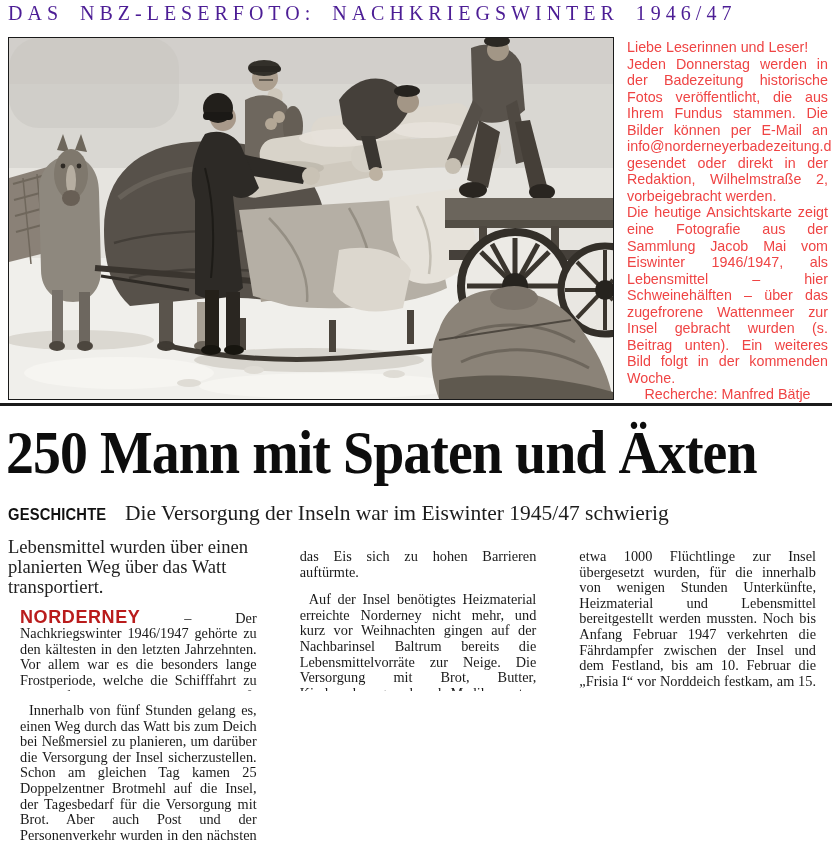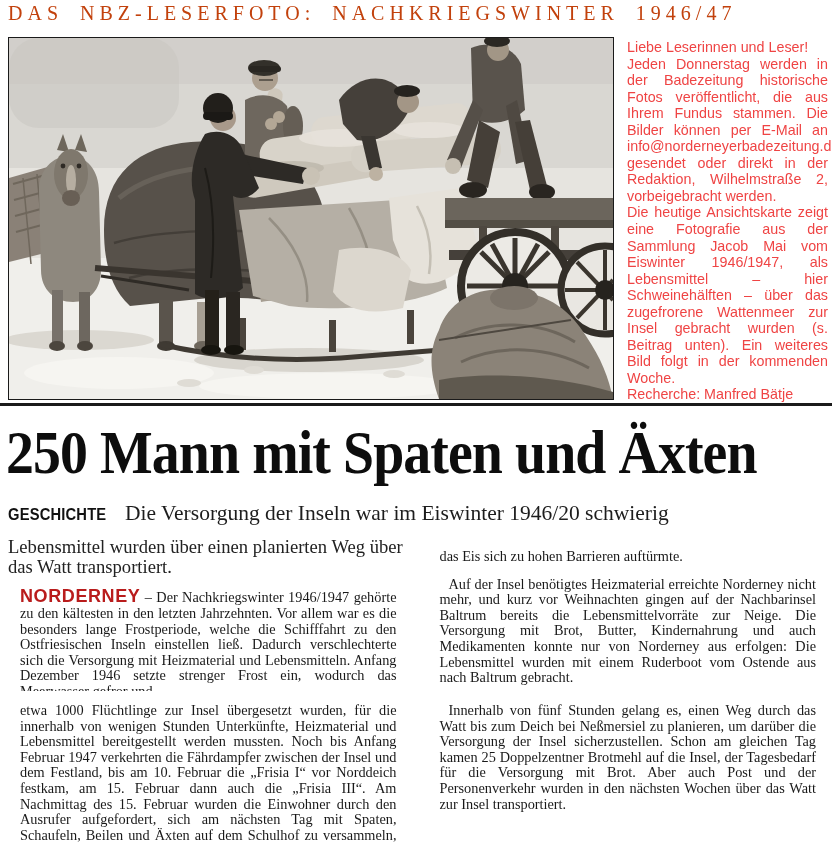--- a/index.html
+++ b/index.html
@@ -1,56 +1,56 @@
 <!DOCTYPE html>
 <html lang="de"><head>
 <meta charset="utf-8">
 <style>
   html,body{margin:0;padding:0;background:#ffffff;}
   #page{position:relative;width:832px;height:848px;background:#fff;overflow:hidden;
         font-family:"Liberation Serif",serif;color:#1c1c1c;}
 
   
   .masthead{position:absolute;left:8px;top:2px;width:816px;
-    font-family:"Liberation Serif",serif;font-size:20px;color:#c2410c;
+    font-family:"Liberation Serif",serif;font-size:20px;color:#4c1d95;
     letter-spacing:5px;word-spacing:7px;white-space:nowrap;}
 
   
   .photo{position:absolute;left:8px;top:37px;width:604px;height:361px;
     border:1px solid #1a1a1a;box-sizing:content-box;background:#e8e6e2;}
   .photo svg{display:block;width:100%;height:100%;}
 
   
   .reader-note{position:absolute;left:627px;top:39px;width:201px;height:366px;
     font-family:"Liberation Sans",sans-serif;font-size:14.3px;line-height:16.55px;
     color:#ef4444;text-align:justify;}
   .reader-note .salutation{text-align:left;}
   .reader-note p{margin:0;hyphens:auto;-webkit-hyphens:auto;}
-  .reader-note .credit{text-align:left;}
+  .reader-note .credit{text-align:center;}
 
   
   .rule{position:absolute;left:0;top:403px;width:832px;height:3px;background:#1b1b1b;}
 
   
   .headline{position:absolute;left:6px;top:417px;width:830px;
     font-family:"Liberation Serif",serif;font-weight:bold;font-size:62px;
     letter-spacing:-1px;color:#0d0d0d;white-space:nowrap;
     transform:scaleX(0.90);transform-origin:left center;}
 
   
   .kicker{position:absolute;left:8px;top:501px;width:820px;white-space:nowrap;}
   .kicker .label{font-family:"Liberation Sans",sans-serif;font-weight:bold;
     font-size:16px;letter-spacing:0.2px;color:#111;
     display:inline-block;transform:scaleX(0.92);transform-origin:left bottom;}
   .kicker .subtitle{font-family:"Liberation Serif",serif;font-size:21.5px;
     color:#1d1d1d;margin-left:10px;}
 
   
   .columns{position:absolute;left:8px;top:537px;width:820px;height:308px;
-    display:grid;grid-template-columns:repeat(2,1fr);column-gap:19px;}
+    display:grid;grid-template-columns:repeat(3,1fr);column-gap:19px;}
   .col{overflow:hidden;}
   .lead{font-size:18.6px;line-height:20.2px;color:#222;margin:0 0 10px 0;}
   .body-p{font-size:14.3px;line-height:15.6px;text-align:justify;margin:12px;
     hyphens:auto;-webkit-hyphens:auto;color:#191919;}
   .body-p.indent{text-indent:9px;}
   .dateline{font-family:"Liberation Sans",sans-serif;font-weight:bold;
     font-size:18px;letter-spacing:0.6px;color:#b91c1c;}
 </style>
 </head>
 <body>
@@ -203,21 +203,21 @@
         <p>Die heutige Ansichtskarte zeigt eine Fotografie aus der Sammlung Jacob Mai vom Eiswinter 1946/1947, als Lebensmittel – hier Schweinehälften – über das zugefrorene Wattenmeer zur Insel gebracht wurden (s. Beitrag unten). Ein weiteres Bild folgt in der kommenden Woche.</p>
       </div>
     <p class="credit">Recherche: Manfred Bätje</p>
   </aside>
 
   <div class="rule"></div>
 
   <h1 class="headline" style="margin:0">250 Mann mit Spaten und Äxten</h1>
 
   <div class="kicker">
-    <span class="label">GESCHICHTE</span><span class="subtitle">Die Versorgung der Inseln war im Eiswinter 1946/20 schwierig</span>
+    <span class="label">GESCHICHTE</span><span class="subtitle">Die Versorgung der Inseln war im Eiswinter 1945/47 schwierig</span>
   </div>
 
   <div class="columns">
     <div class="col">
       <p class="lead">Lebensmittel wurden über einen planierten Weg über das Watt transportiert.</p>
       <p class="body-p"><span class="dateline">NORDERNEY</span><span> – Der Nachkriegswinter 1946/1947 gehörte zu den kältesten in den letzten Jahrzehnten. Vor allem war es die besonders lange Frostperiode, welche die Schifffahrt zu den Ostfriesischen Inseln einstellen ließ. Dadurch verschlechterte sich die Versorgung mit Heizmaterial und Lebensmitteln. Anfang Dezember 1946 setzte strenger Frost ein, wodurch das Meerwasser gefror und</span></p>
     </div>
     <div class="col">
 
     <p class="body-p">das Eis sich zu hohen Barrieren auftürmte.</p>

